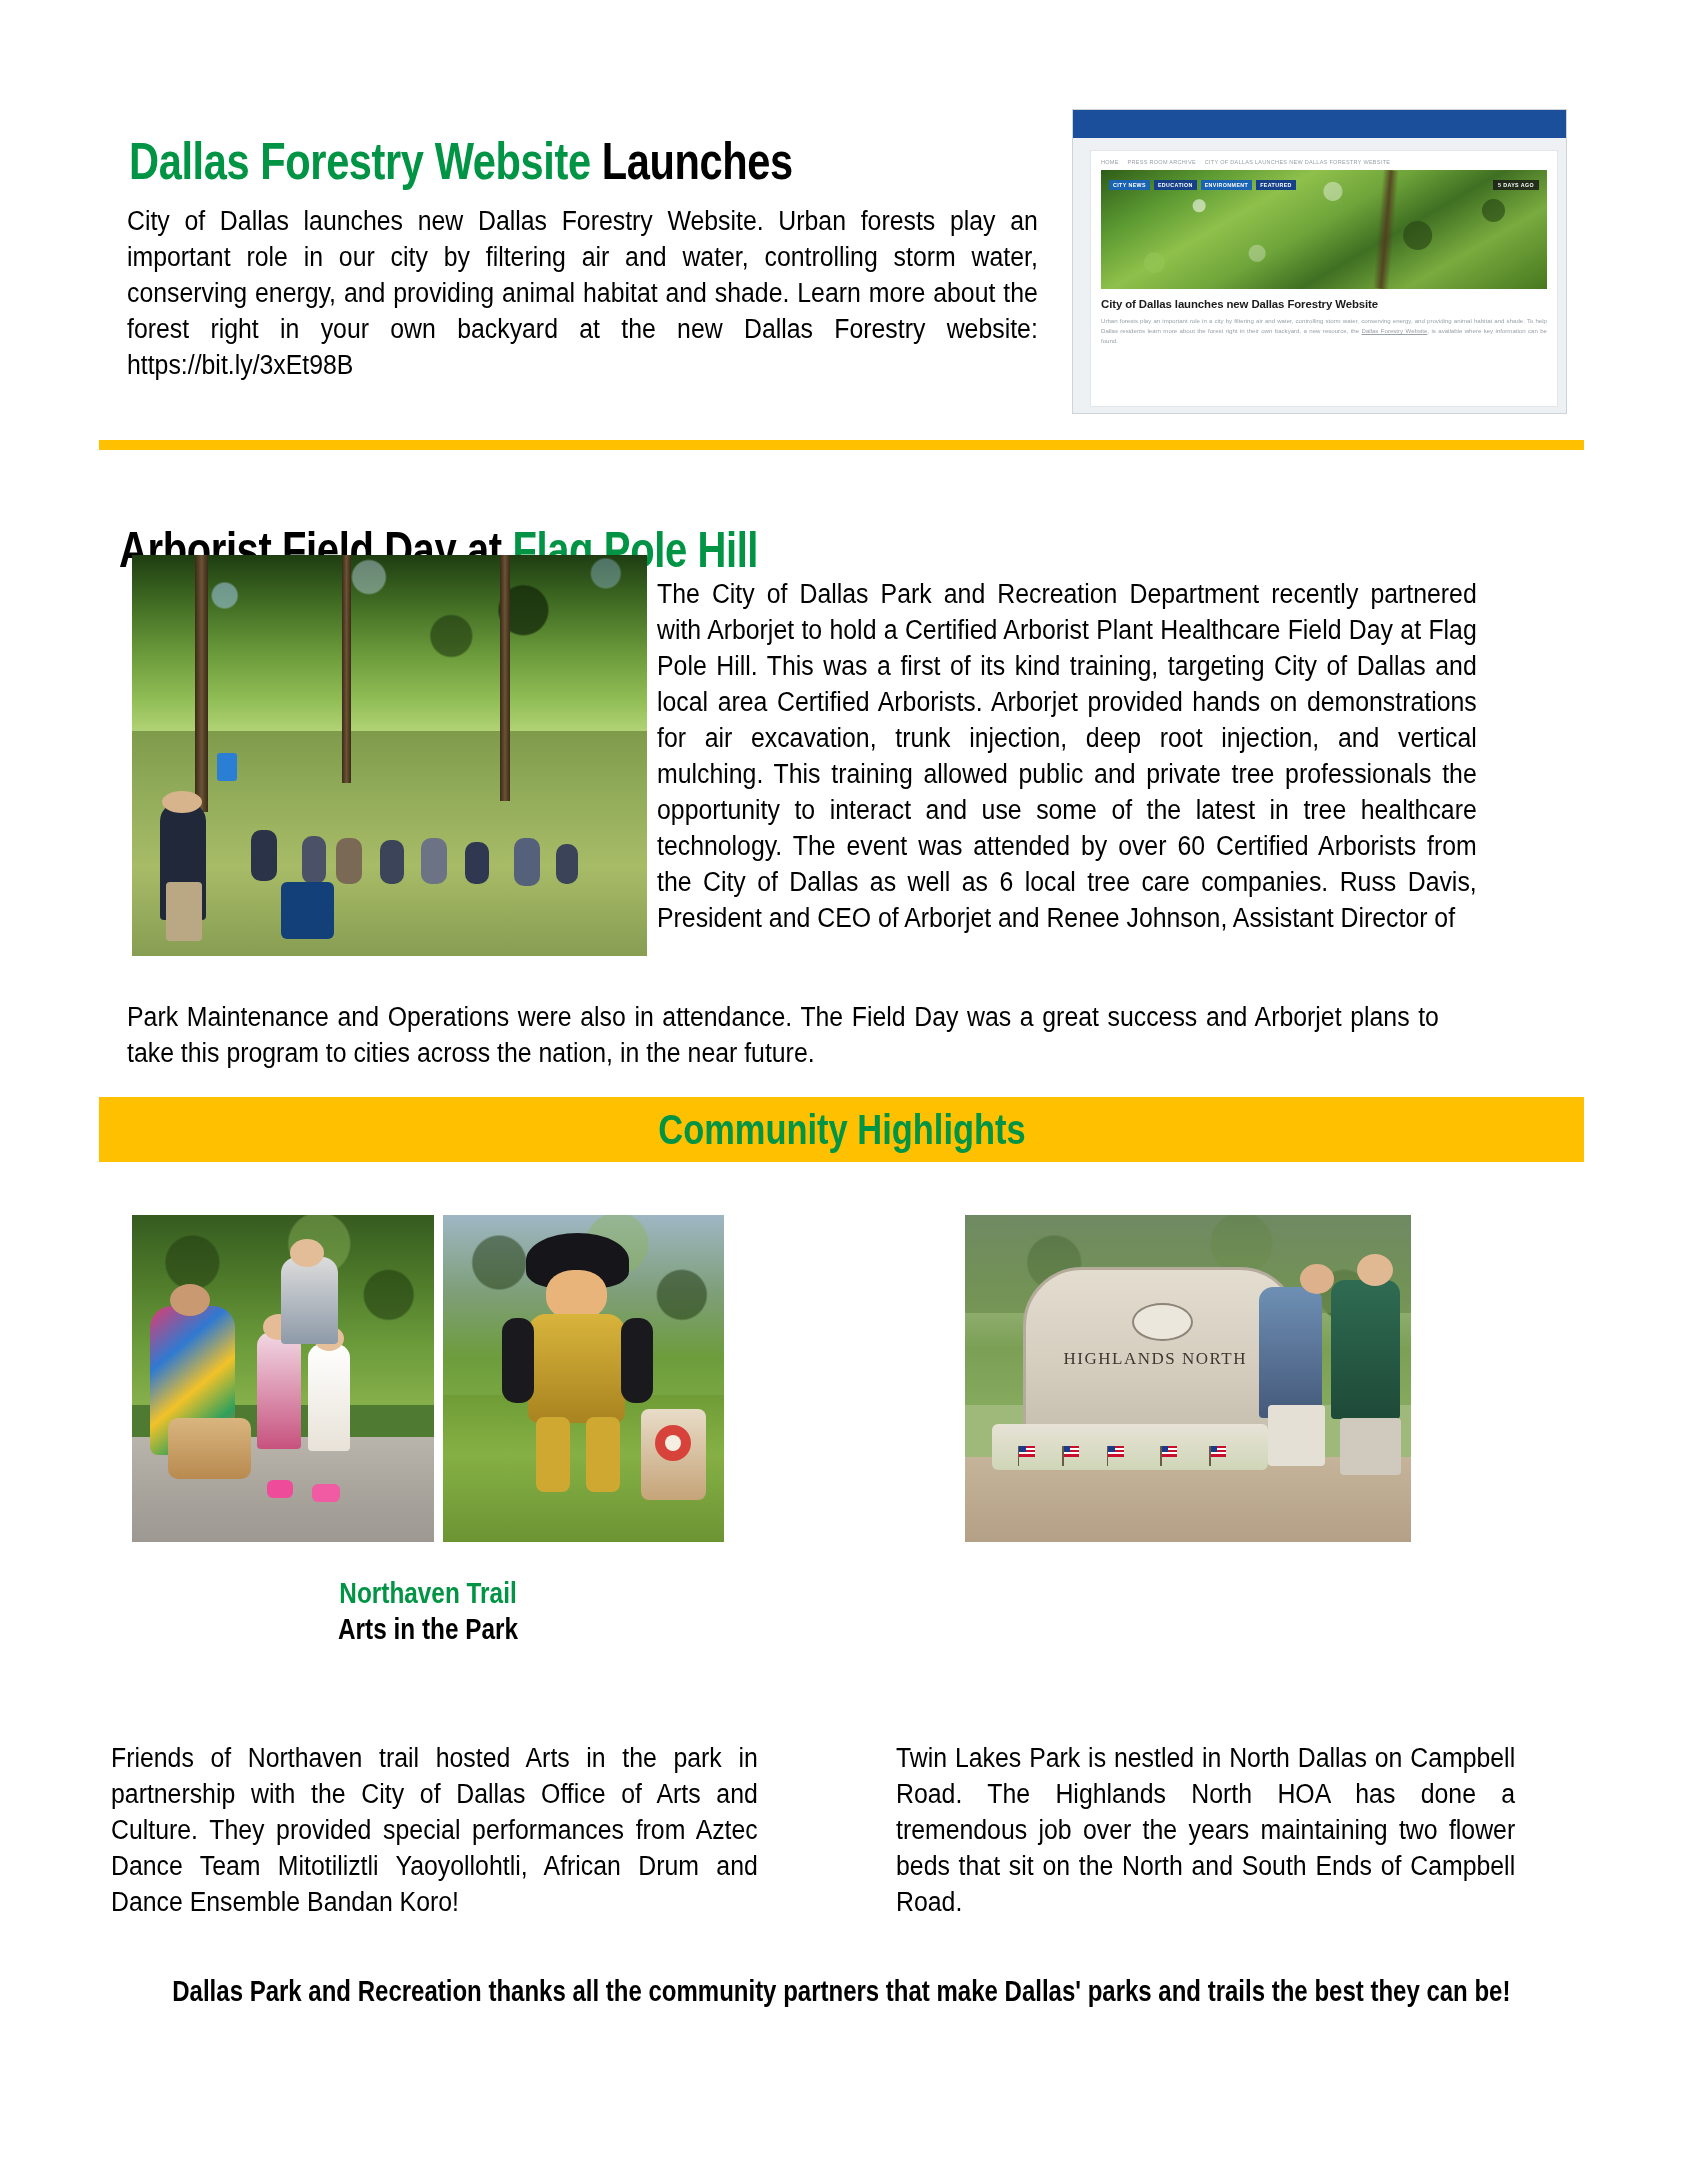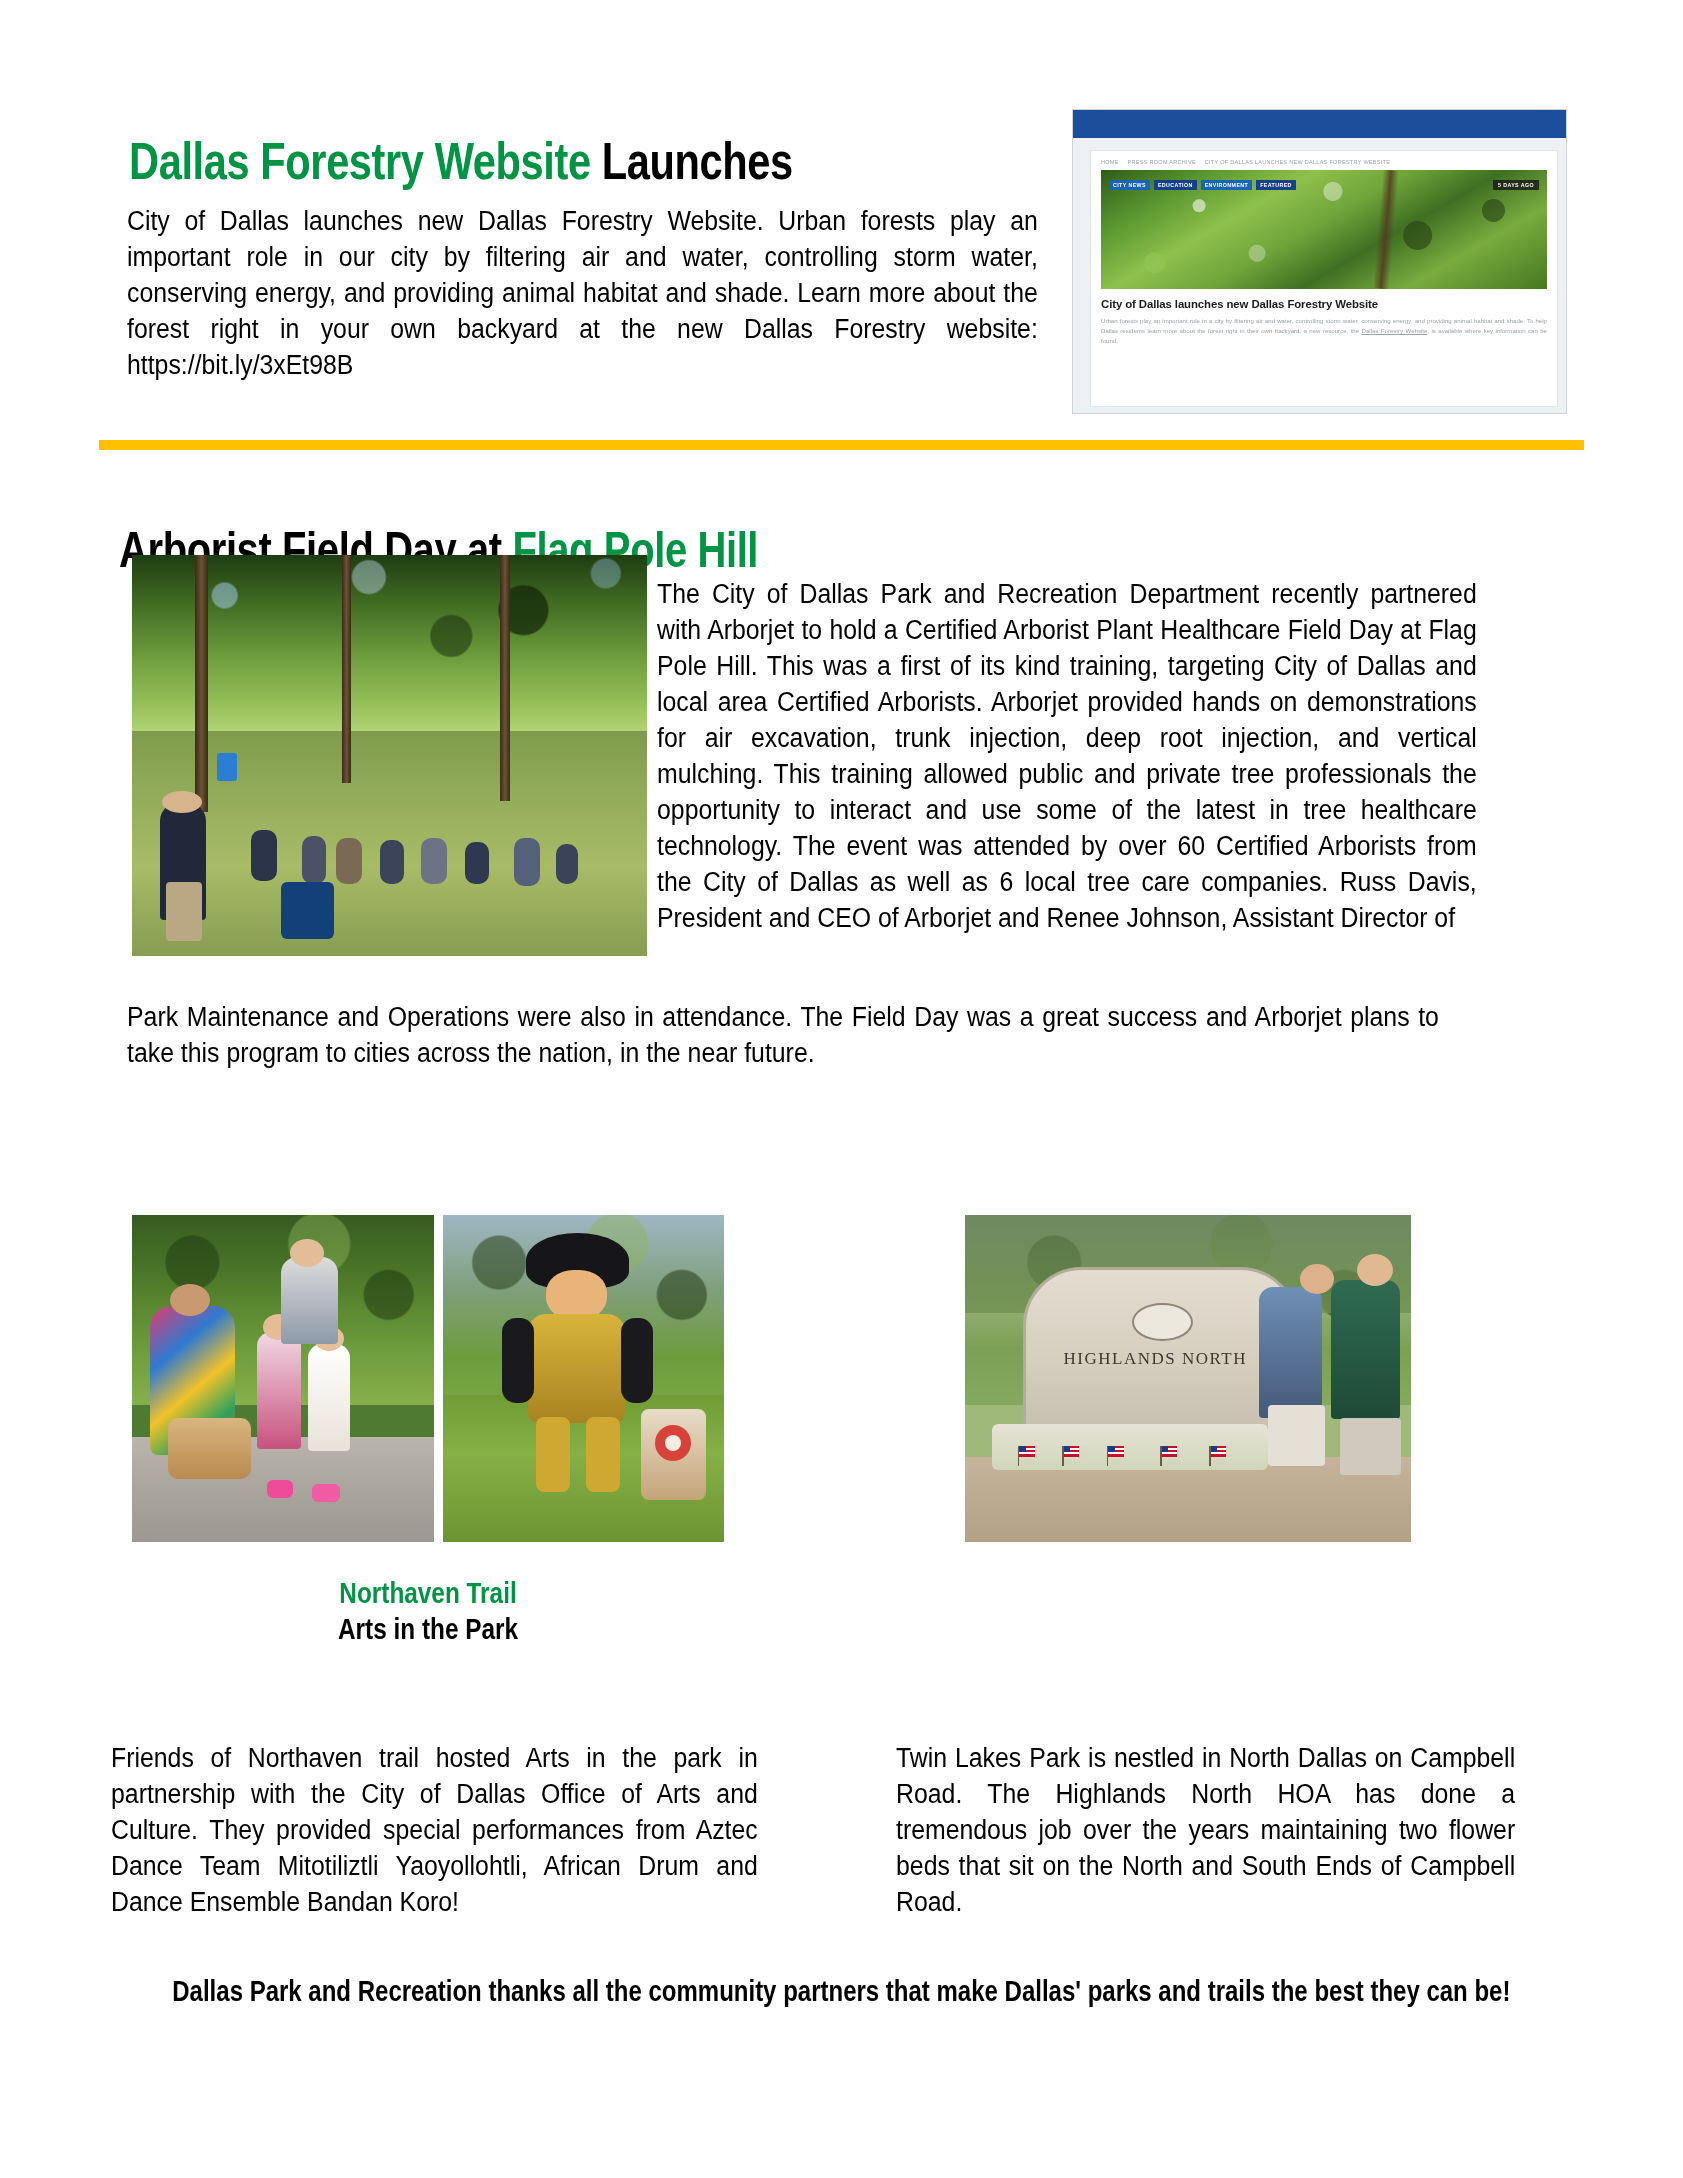--- a/index.html
+++ b/index.html
@@ -516,20 +516,23 @@
       <div class="fig" style="left:382px;top:283px;width:26px;height:48px;background:#55607a;border-radius:10px;"></div>
       <div class="fig" style="left:424px;top:289px;width:22px;height:40px;background:#3a4358;border-radius:10px;"></div>
       <div class="fig" style="left:149px;top:327px;width:53px;height:57px;background:#14407a;border-radius:6px;"></div>
       <div class="fig" style="left:85px;top:198px;width:20px;height:28px;background:#2a7fd4;border-radius:3px;"></div>
     </div>
 
     <p id="arborist-body" class="body-text">The City of Dallas Park and Recreation Department recently partnered with Arborjet to hold a Certified Arborist Plant Healthcare Field Day at Flag Pole Hill.  This was a first of its kind training, targeting City of Dallas and local area Certified Arborists.  Arborjet provided hands on demonstrations for air excavation, trunk injection, deep root injection, and vertical mulching.  This training allowed public and private tree professionals the opportunity to interact and use some of the latest in tree healthcare technology.  The event was attended by over 60 Certified Arborists from the City of Dallas as well as 6 local tree care companies.  Russ Davis, President and CEO of Arborjet and Renee Johnson, Assistant Director of</p>
     <p id="arborist-body-wide" class="body-text">Park Maintenance and Operations were also in attendance.  The Field Day was a great success and Arborjet plans to take this program to cities across the nation, in the near future.</p>
   </section>
 
+  <div id="ch-banner">
+    <span id="ch-banner-text">Community Highlights</span>
+  </div>
 
   <div id="photo-northaven-a">
     <div class="ph-sky-trees"></div>
     <div class="ph-pavement"></div>
     <div class="blob" style="left:18px;top:91px;width:85px;height:149px;background:linear-gradient(140deg,#e23b6e,#2f7ad1 30%,#f2c229 55%,#2fa05c 78%,#e2522f);border-radius:22px 22px 8px 8px;"></div>
     <div class="blob" style="left:38px;top:69px;width:40px;height:32px;background:#c99a71;border-radius:50%;"></div>
     <div class="blob" style="left:36px;top:203px;width:83px;height:61px;background:linear-gradient(180deg,#d9b57f,#b88a4f);border-radius:10px;"></div>
     <div class="blob" style="left:125px;top:117px;width:44px;height:117px;background:linear-gradient(180deg,#f2d9e4,#c7527e);border-radius:14px 14px 4px 4px;"></div>
     <div class="blob" style="left:131px;top:99px;width:32px;height:26px;background:#e5bc96;border-radius:50%;"></div>
     <div class="blob" style="left:176px;top:129px;width:42px;height:107px;background:linear-gradient(180deg,#ffffff,#e8e2d8);border-radius:14px 14px 4px 4px;"></div>

